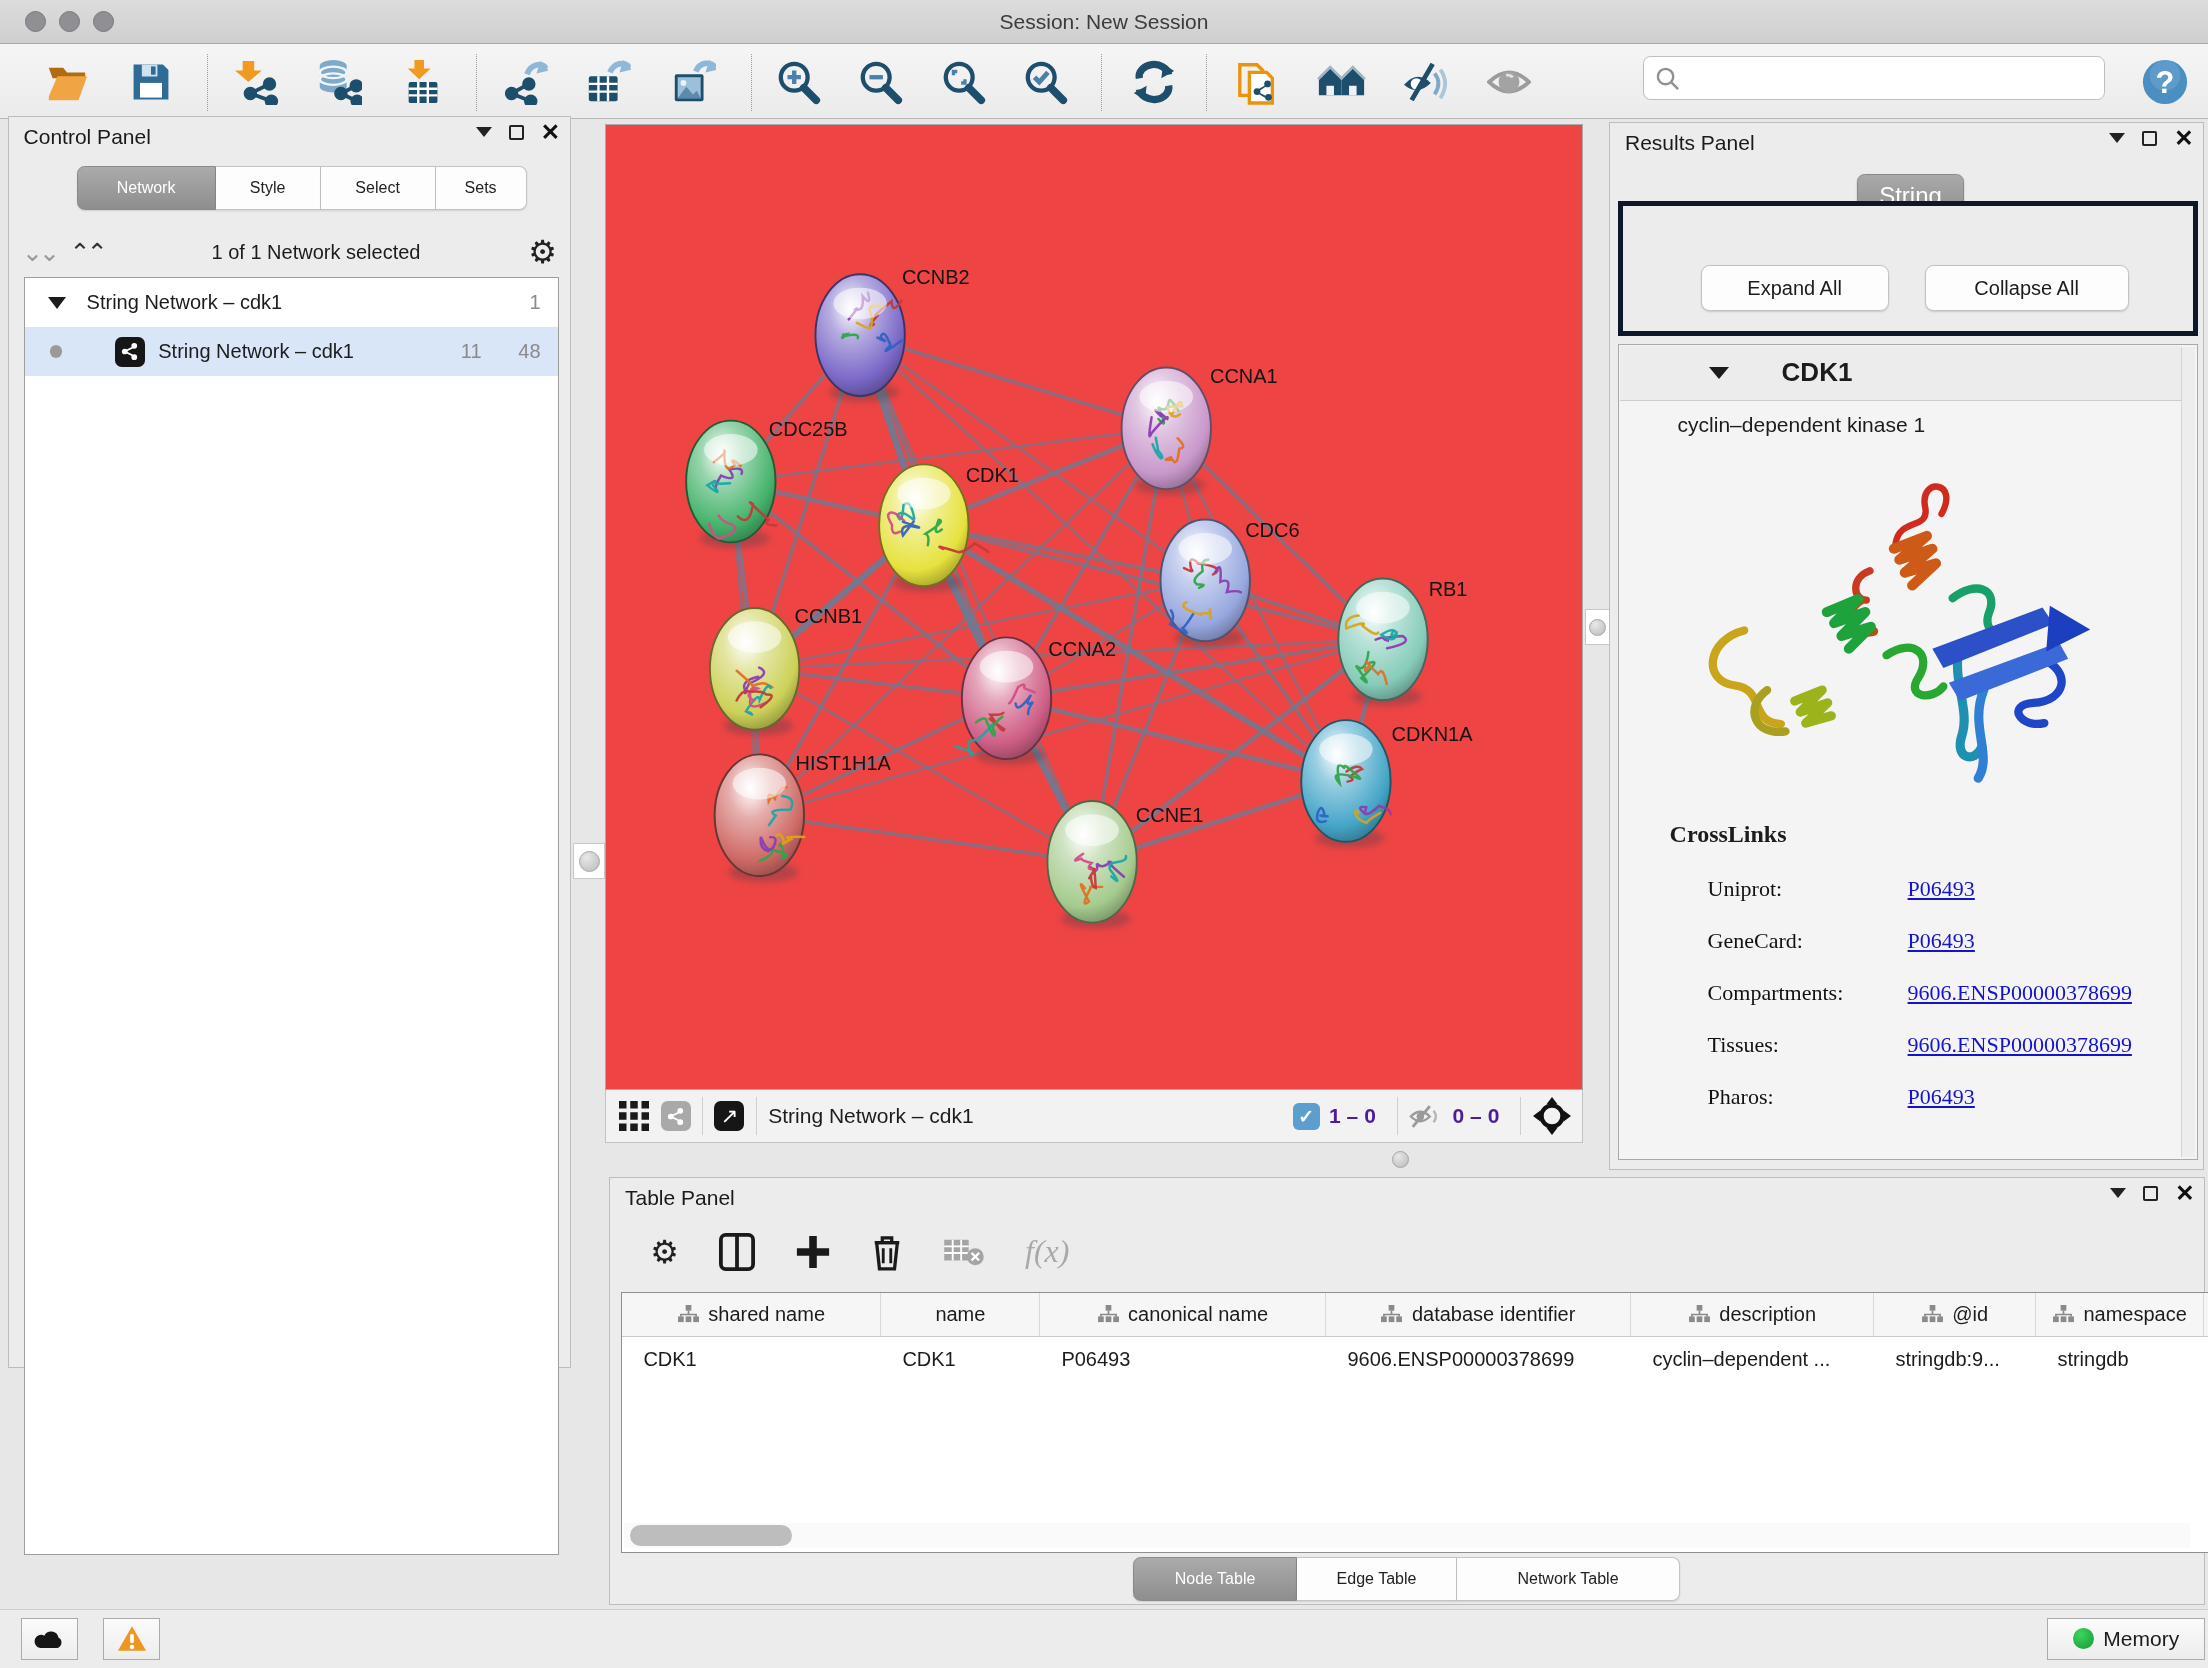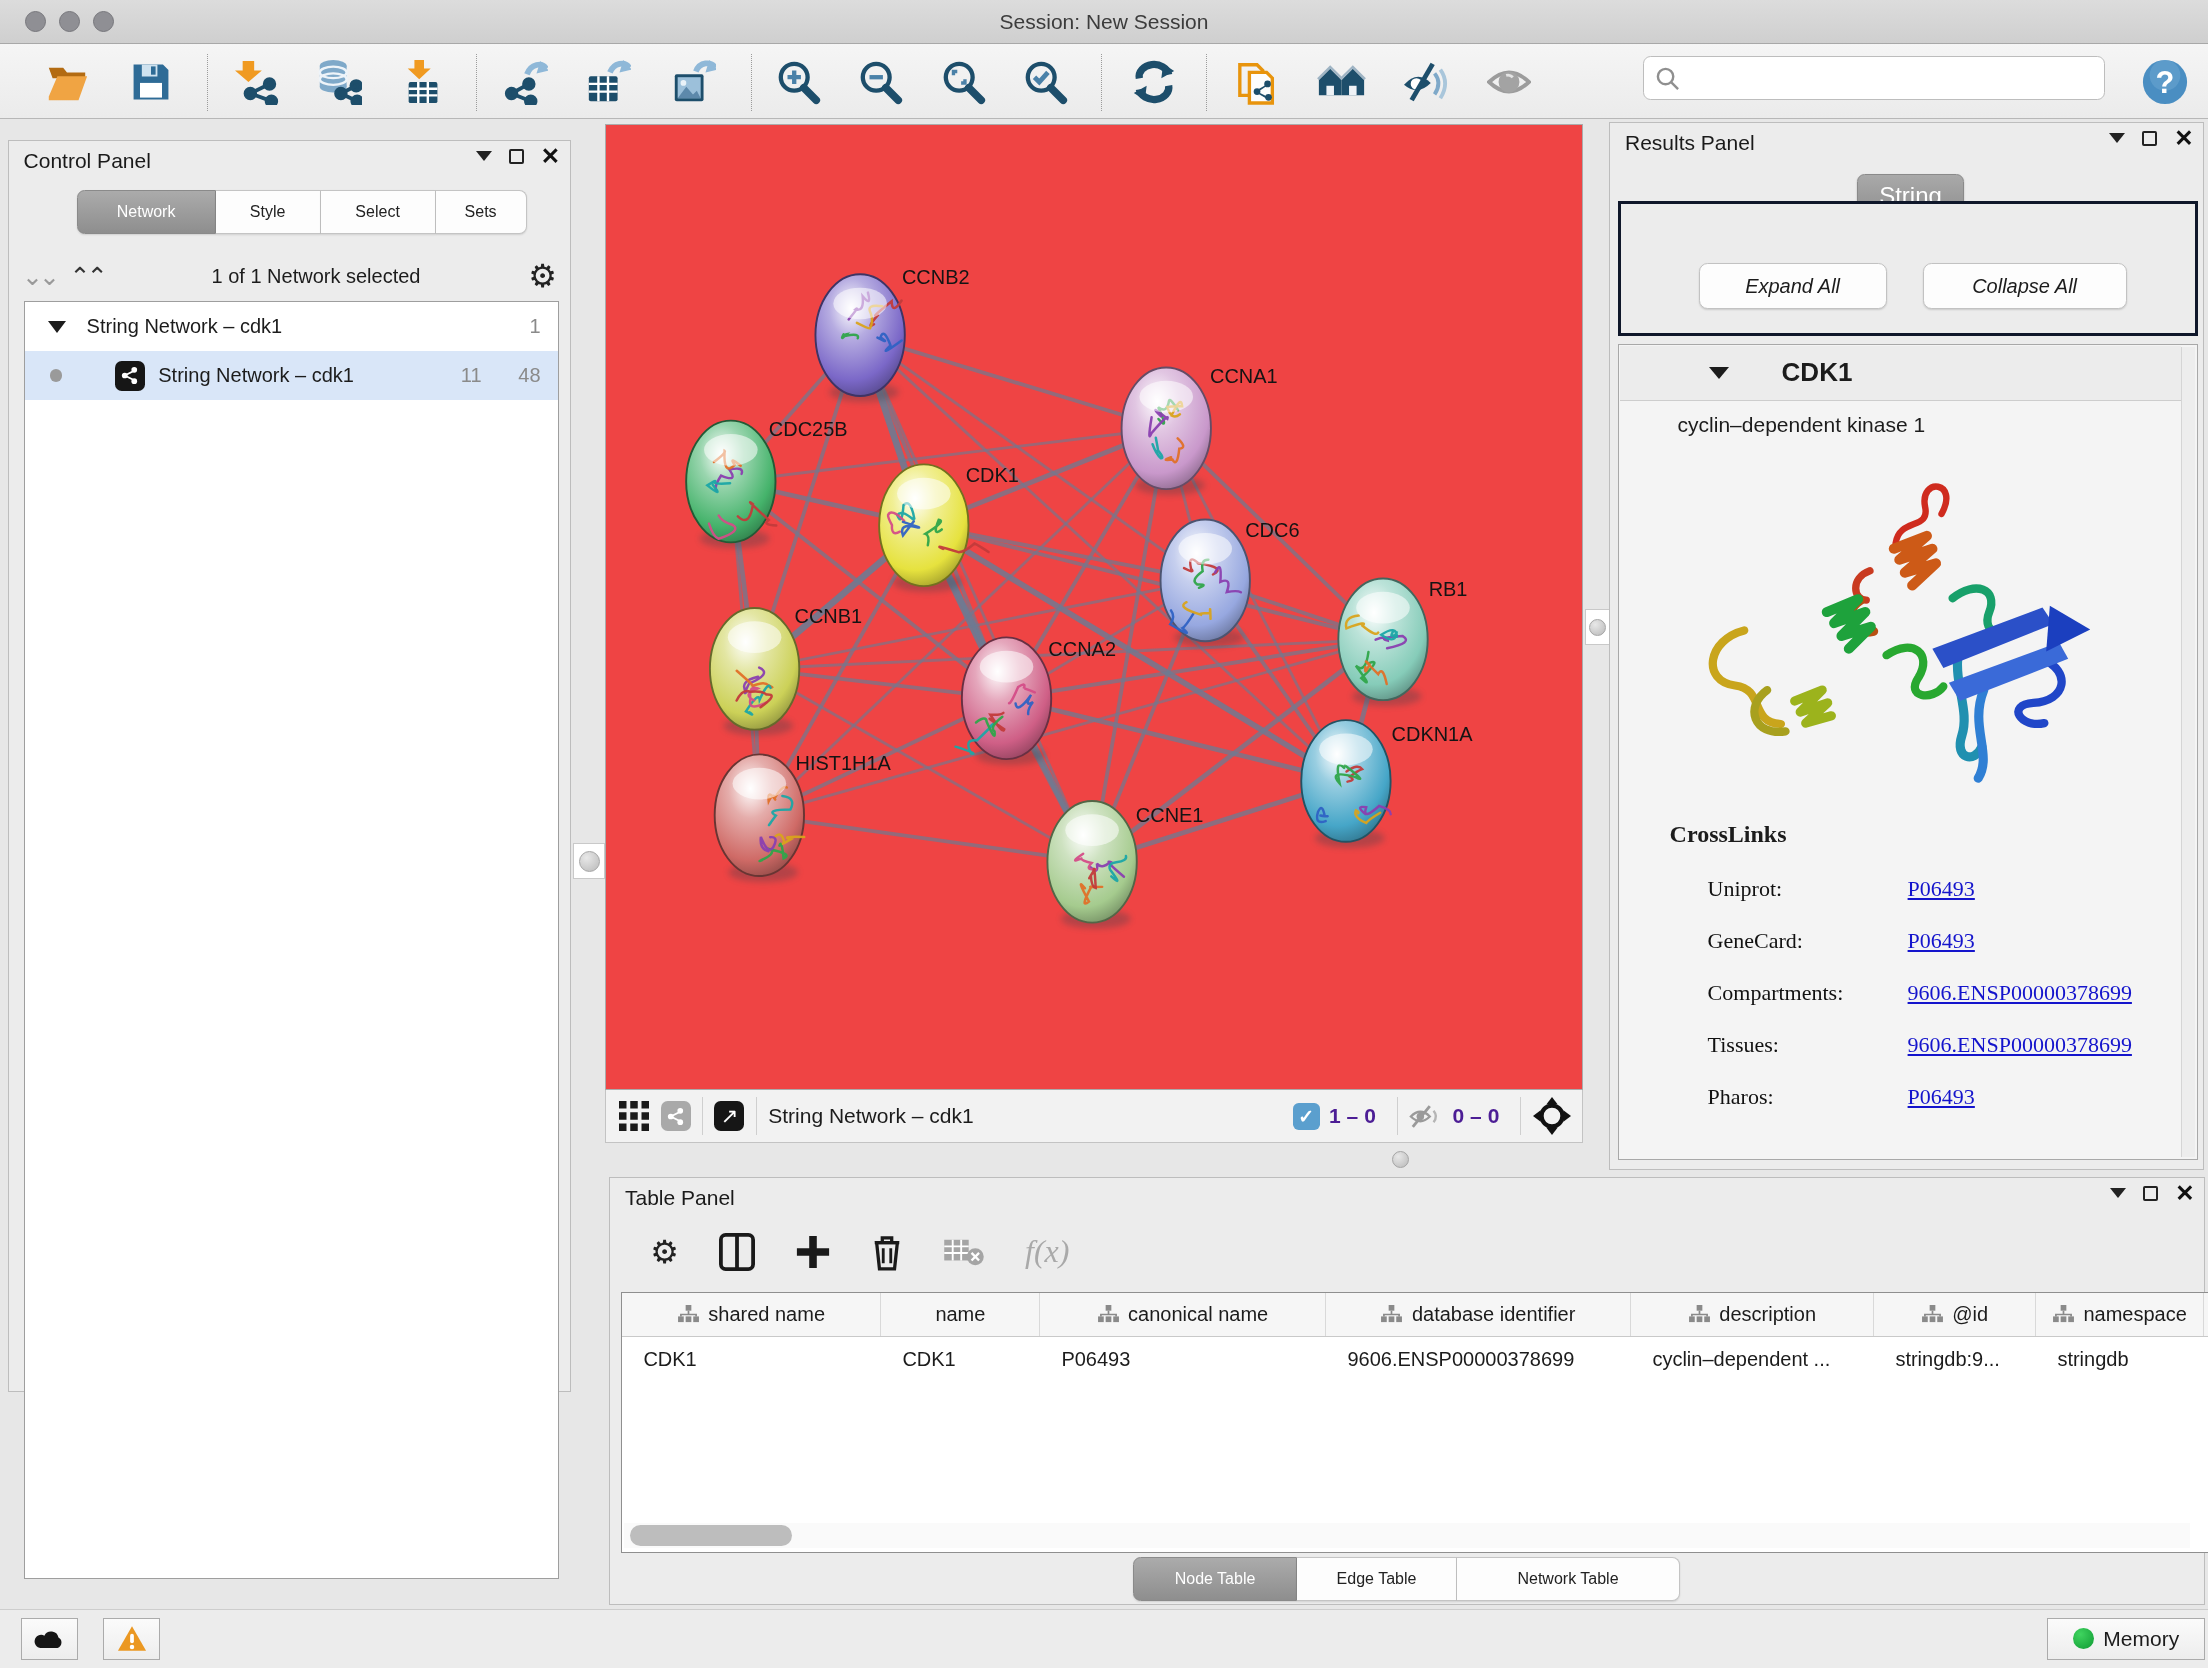--- a/index.html
+++ b/index.html
@@ -28,21 +28,21 @@
   .sq { width:15px; height:15px; border:2.4px solid #222; border-radius:1.9px; }
   .xx { font-size:23px; font-weight:bold; color:#111; line-height:15px; }
 
   
   .seg-tab { height:44px; background:#fdfdfd; border:1px solid #c4c4c4; border-left:none; display:flex; align-items:center; justify-content:center; font-size:16px; color:#222; box-shadow:0 1px 1.9px rgba(0,0,0,.12); }
   .seg-tab:first-child { border-left:1px solid #c4c4c4; border-radius:7.6px 0 0 7.6px; }
   .seg-tab:last-child { border-radius:0 7.6px 7.6px 0; }
   .seg-tab.sel { background:linear-gradient(#ababab,#8e8e8e); color:#fff; border-color:#8a8a8a; }
 
   
-  #control-panel { left:7.6px; top:140px; width:563px; height:1252px; }
+  #control-panel { left:7.6px; top:116px; width:563px; height:1252px; }
   #cp-tabs { position:absolute; left:68px; top:49px; display:flex; }
   .cp-status { position:absolute; left:13.3px; top:112px; width:535px; height:46px; display:flex; align-items:center; }
   .chev { font-size:25px; letter-spacing:-3.8px; line-height:19px; }
   .gear-glyph { font-size:32px; color:#222; }
   #cp-treebox { position:absolute; left:15px; top:160px; width:535px; height:1278px; background:#fff; border:1px solid #9e9e9e; }
   .tree-row { position:relative; height:49px; display:flex; align-items:center; font-size:20px; }
   .tree-row.sel { background:#d9e6f8; }
   .tree-count { position:absolute; color:#8a8a8a; }
   .share-chip { width:30px; height:30px; border-radius:6.7px; background:#161616; display:flex; align-items:center; justify-content:center; }
 
@@ -53,21 +53,21 @@
   .nt-text { font-size:21px; color:#1c1c1c; }
   .nt-count { font-size:21px; color:#4c1d95; margin:0 9.5px;font-weight:bold; }
   .checkbox { width:27px; height:27px; border-radius:5.7px; background:#5b9fce; color:#fff; font-size:19px; font-weight:bold; display:flex; align-items:center; justify-content:center; }
 
   .split-chip { background:#fff; border:1px solid #c9c9c9; display:flex; align-items:center; justify-content:center; }
   .split-dot { border-radius:50%; background:radial-gradient(circle at 35% 30%, #e8e8e8, #b9b9b9); border:1px solid #a5a5a5; }
 
   
   #results-panel { left:1609px; top:122px; width:595px; height:1048px; }
   #rp-tab { position:absolute; left:247px; top:51px; width:107px; height:44px; background:linear-gradient(#a9a9a9,#8f8f8f); border:1px solid #8a8a8a; border-radius:7.6px; color:#fff; font-size:24px; display:flex; align-items:center; justify-content:center; box-shadow:0 1px 1.9px rgba(0,0,0,.25); }
-  #rp-buttonbox { position:absolute; left:7.6px; top:78px; width:580px; height:135px; background:#ececec; border:3px solid #0f172a;font-style:italic; }
+  #rp-buttonbox { position:absolute; left:7.6px; top:78px; width:580px; height:135px; background:#ececec; border:5px solid #0f172a; }
   .rp-btn { position:absolute; top:59px; height:46px; background:#fdfdfd; border:1px solid #c2c2c2; border-radius:8.6px; font-size:20px; display:flex; align-items:center; justify-content:center; box-shadow:0 1px 1.9px rgba(0,0,0,.15); }
   #rp-card { position:absolute; left:7.6px; top:221px; width:580px; height:816px; background:#f4f4f4; border:1px solid #a8a8a8; }
   #rp-card-head { position:absolute; left:1px; top:1px; right:16px; height:55px; background:#ececec; border-bottom:1px solid #cdcdcd; }
   .rp-gene { position:absolute; left:162px; top:11.4px; font-size:26px; font-weight:bold; }
   .rp-desc { position:absolute; left:59px; top:68px; font-size:21px; }
   .rp-scroll { position:absolute; right:1.9px; top:1.9px; width:13.3px; bottom:1.9px; background:#ededed; border-left:1px solid #d5d5d5; }
   .xl-head { position:absolute; left:51px; top:476px; font-family:"Liberation Serif",serif; font-size:24px; font-weight:bold; }
   #xlinks { position:absolute; left:89px; top:518px; width:457px; }
   .xrow { height:52px; display:flex; align-items:center; font-family:"Liberation Serif",serif; font-size:22px; }
   .xlabel { width:200px; color:#111; }

